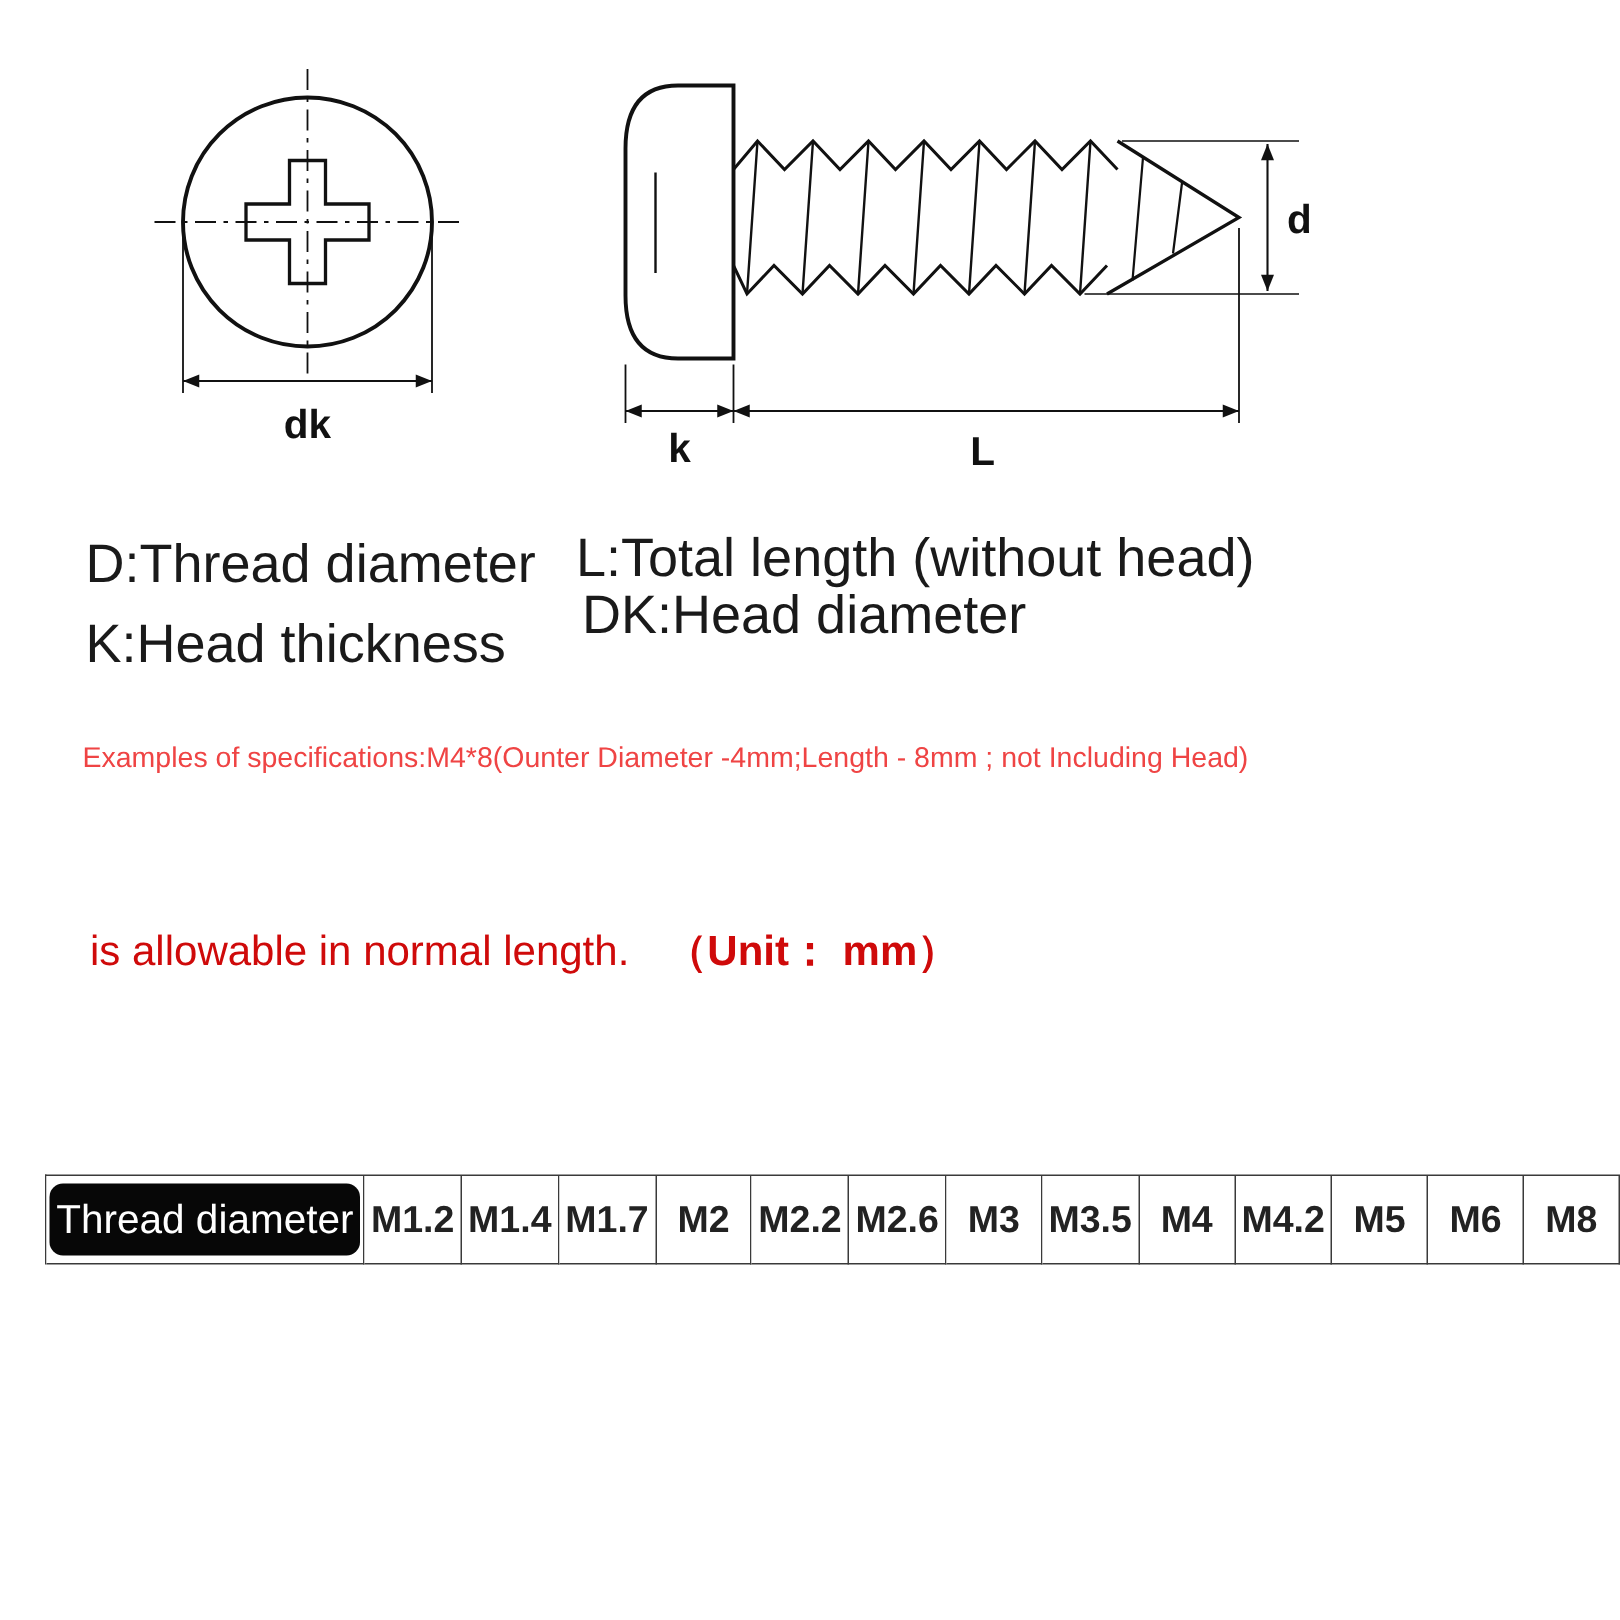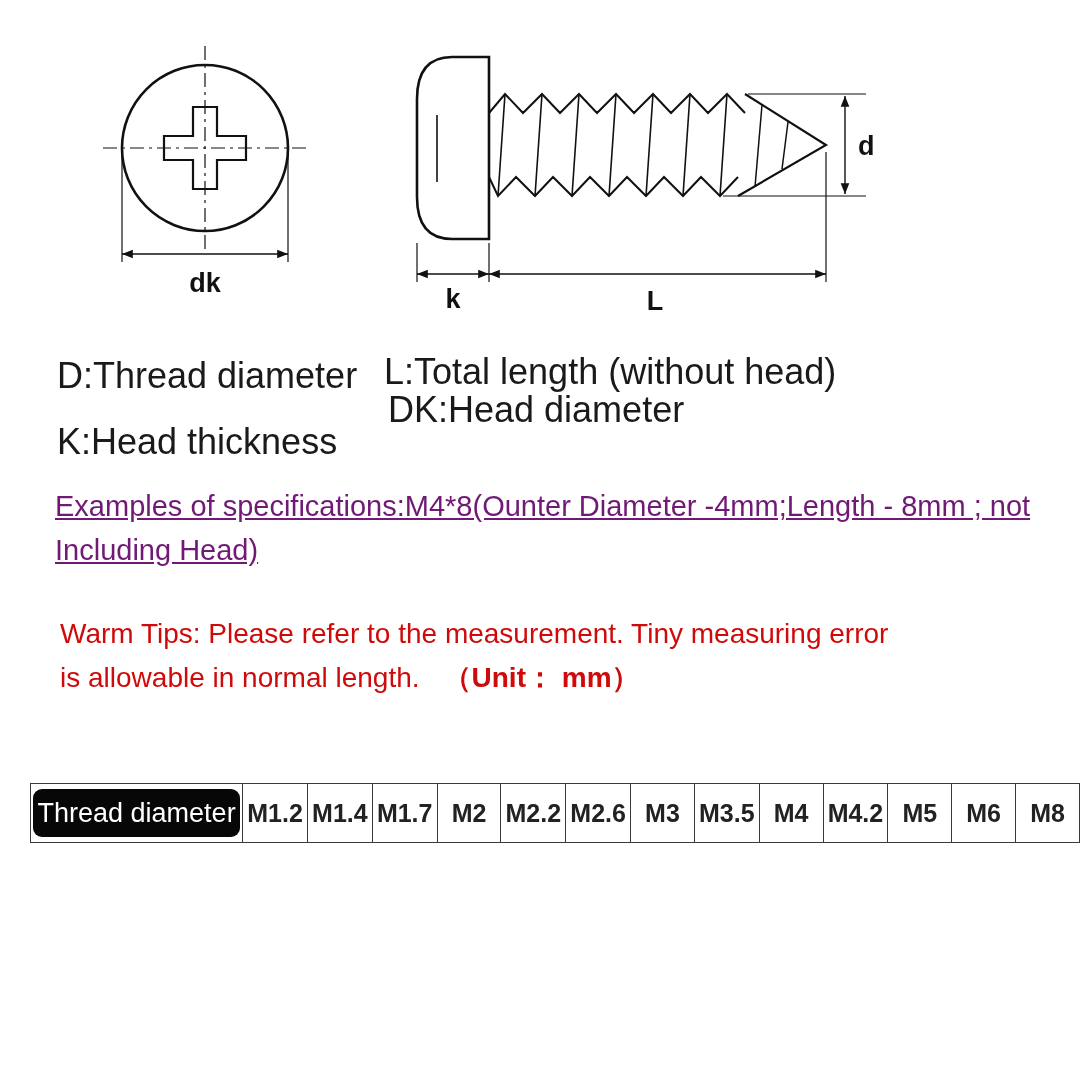--- a/index.html
+++ b/index.html
@@ -2,21 +2,21 @@
 <html><head>
 <meta charset="utf-8">
 <style>
   html,body{margin:0;padding:0;}
   body{
     width:1080px;height:1080px;position:relative;background:#ffffff;
     font-family:"Liberation Sans", sans-serif;color:#111;overflow:hidden;
   }
   .abs{position:absolute;}
   .deftext{font-size:36px;color:#1a1a1a;white-space:nowrap;}
-  .spectext{font-size:29px;line-height:44px;color:#701a75;width:990px;text-decoration:underline;}
+  .spectext{font-size:19px;line-height:44px;color:#ef4444;width:990px;}
   .warm{font-size:28px;line-height:44px;color:#cf0a0a;white-space:nowrap;}
   .warm .unit{font-weight:bold;margin-left:24px;}
   table.spec{
     border-collapse:separate;border-spacing:0;
     border-left:1.5px solid #3a3a3a;border-top:1.5px solid #3a3a3a;
     background:#fff;
   }
   table.spec td{
     border-right:1.5px solid #3a3a3a;border-bottom:1.5px solid #3a3a3a;
     text-align:center;vertical-align:middle;
@@ -85,27 +85,26 @@
       <path d="M826,152 V282" stroke="#111" stroke-width="1.2" fill="none"></path>
       <line x1="489" y1="274" x2="826" y2="274" stroke="#111" stroke-width="1.4" marker-start="url(#arrow)" marker-end="url(#arrow)"></line>
       <text x="655" y="310" text-anchor="middle" font-size="27" font-weight="bold" fill="#111">L</text>
     </g>
   </g>
 </svg>
 </div>
 
 <div class="abs deftext" style="left:57px;top:355px;">D:Thread diameter</div>
 <div class="abs deftext" style="left:384px;top:351px;">L:Total length (without head)</div>
-<div class="abs deftext" style="left:57px;top:421px;">K:Head thickness</div>
+<div class="abs deftext" style="left:57px;top:408px;">K:Head thickness</div>
 <div class="abs deftext" style="left:388px;top:389px;">DK:Head diameter</div>
 
 <div class="abs spectext" style="left:55px;top:484px;">Examples of specifications:M4*8(Ounter Diameter -4mm;Length - 8mm ; not Including Head)</div>
 
 <div class="abs warm" style="left:60px;top:612px;">
-  <div>Warm Tips: Please refer to the measurement. Tiny measuring error</div>
   <div><span>is allowable in normal length.</span><span class="unit">（Unit： mm）</span></div>
 </div>
 
 <div class="abs" style="left:30px;top:783px;">
 <table class="spec">
   <tbody>
         <tr>
     <td>
             <div class="rowlabel">Thread diameter</div>
           </td>

